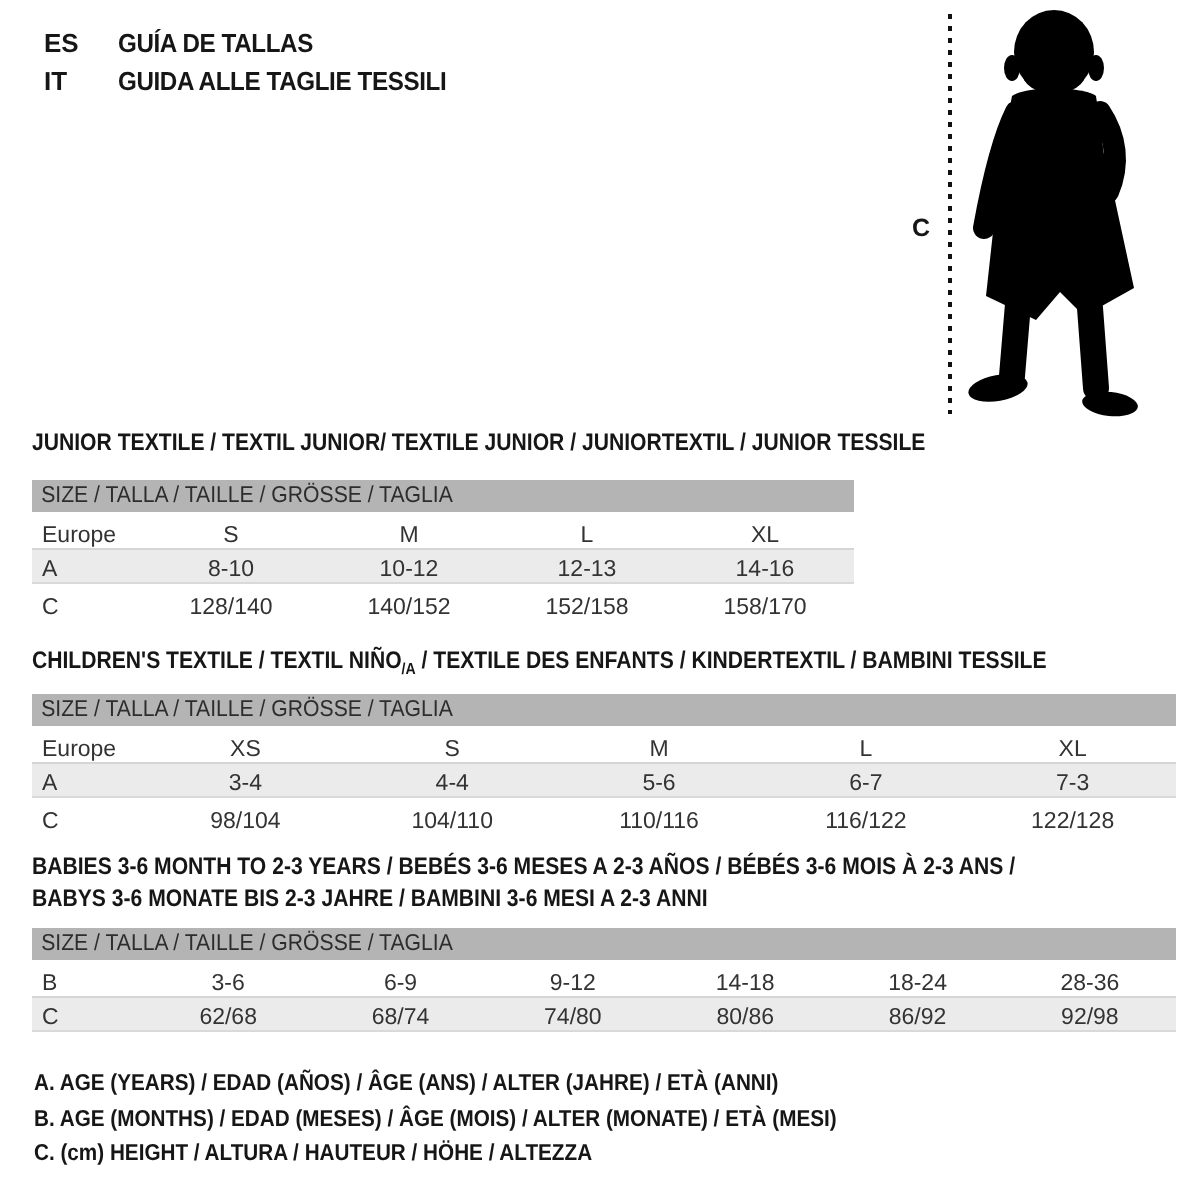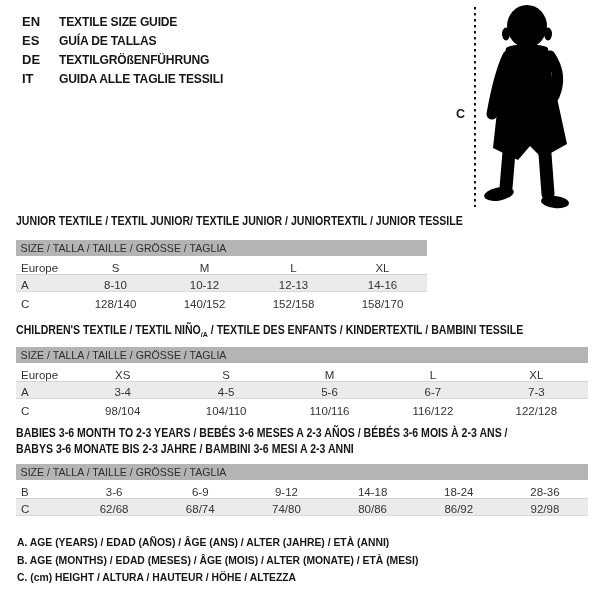--- a/index.html
+++ b/index.html
@@ -37,30 +37,22 @@
     transform:scaleX(0.9);transform-origin:0 50%;}
 
   
   .fig-label{font-weight:bold;font-size:12.5px;color:#161616;}
 </style>
 </head>
 <body>
 
 <div class="abs lang-block">
   <div class="lang-row">
-    <span class="lang-code">EN</span>
-    <span class="lang-title">TEXTILE SIZE GUIDE</span>
-  </div>
-  <div class="lang-row">
     <span class="lang-code">ES</span>
     <span class="lang-title">GUÍA DE TALLAS</span>
-  </div>
-  <div class="lang-row">
-    <span class="lang-code">DE</span>
-    <span class="lang-title">TEXTILGRÖßENFÜHRUNG</span>
   </div>
   <div class="lang-row">
     <span class="lang-code">IT</span>
     <span class="lang-title">GUIDA ALLE TAGLIE TESSILI</span>
   </div>
 </div>
 
 <span class="abs fig-label" style="left:456px;top:107px;">C</span>
 
 <svg class="abs" style="left:448px;top:4px;" width="152" height="206" viewBox="0 0 152 206" aria-hidden="true">
@@ -123,21 +115,21 @@
     <span class="rlbl">Europe</span>
     <span class="cell">XS</span>
     <span class="cell">S</span>
     <span class="cell">M</span>
     <span class="cell">L</span>
     <span class="cell">XL</span>
   </div>
   <div class="trow shaded">
     <span class="rlbl">A</span>
     <span class="cell">3-4</span>
-    <span class="cell">4-5</span>
+    <span class="cell">4-4</span>
     <span class="cell">5-6</span>
     <span class="cell">6-7</span>
     <span class="cell">7-3</span>
   </div>
   <div class="trow">
     <span class="rlbl">C</span>
     <span class="cell">98/104</span>
     <span class="cell">104/110</span>
     <span class="cell">110/116</span>
     <span class="cell">116/122</span>

